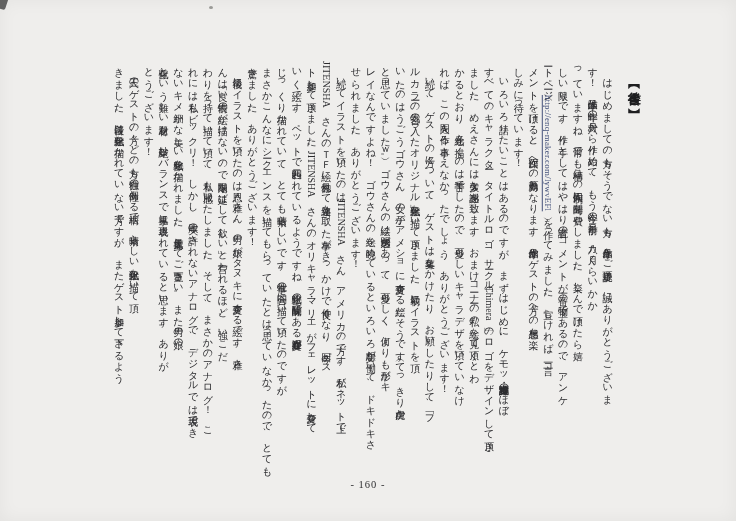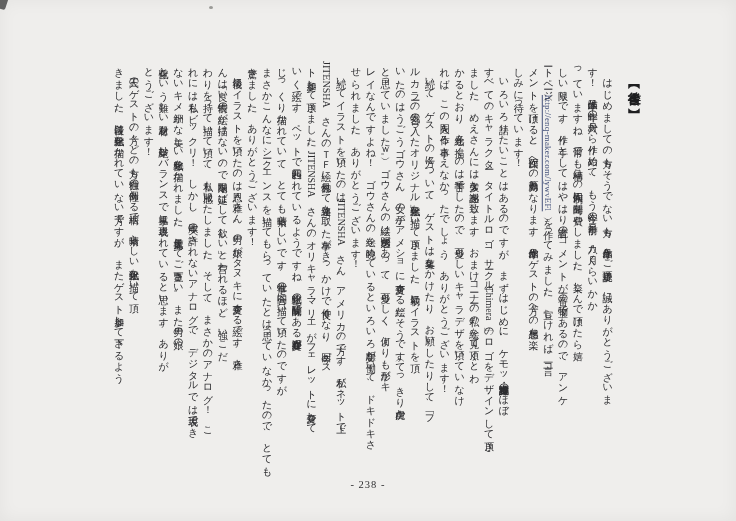--- a/index.html
+++ b/index.html
@@ -89,14 +89,14 @@
       <div class="col">んは「良い表情の絵が描けないので期限を延ばして欲しい」と言われるほど、強いこだ</div>
       <div class="col">わりを持って描いて頂いて、私も感服いたしました。そして、まさかのアナログ！　こ</div>
       <div class="col">れには私もビックリ！　しかし、失敗の許されないアナログで、デジタルでは表現でき</div>
       <div class="col">ないキメ細かな美しい獣化絵を描かれました。是非拡大してご覧下さい。また男の娘の</div>
       <div class="col">獣化という難しい題材を、絶妙なバランスで見事に表現されていると思います。ありが</div>
       <div class="col">とうございます！</div>
       <div class="col">　三人のゲストの方々、どの方も独自の個性ある絵柄で、素晴らしい獣化絵を描いて頂</div>
       <div class="col">きました。普段は獣化絵を描かれていない方々ですが、またゲスト参加して下さるよう</div>
     </div>
 
-  <div class="pagenum">- 238 -</div>
+  <div class="pagenum">- 160 -</div>
 </div>
 
 </body></html>

